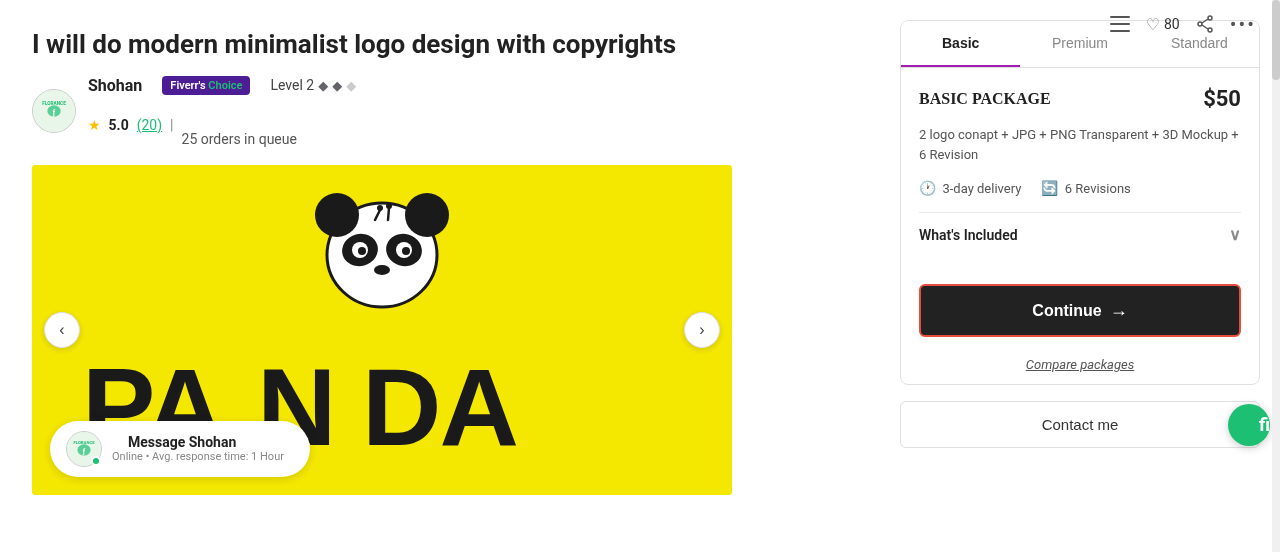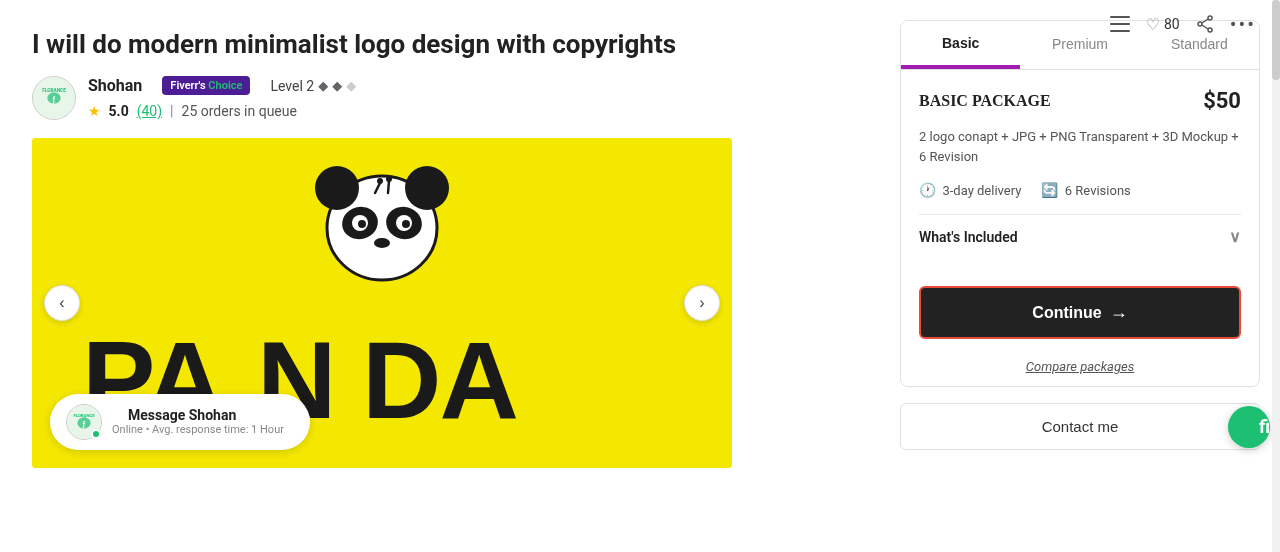--- a/index.html
+++ b/index.html
@@ -135,20 +135,21 @@
     }
 
     .divider-dot {
       color: #888;
       font-size: 14px;
     }
 
     .orders-queue {
       font-size: 14px;
       color: #555;
+      margin-top: 28px;
     }
 
     
     .image-carousel {
       position: relative;
       width: 700px;
       height: 330px;
       background: #f5e800;
       border-radius: 4px;
       overflow: hidden;
@@ -282,21 +283,21 @@
       color: #888;
       cursor: pointer;
       background: #fff;
       border: none;
       border-bottom: 2px solid transparent;
     }
 
     .tab.active {
       color: #222;
       font-weight: 700;
-      border-bottom: 4px solid #a21caf;
+      border-bottom: 2px solid #a21caf;
     }
 
     
     .package-body {
       padding: 18px 18px 16px;
     }
 
     .package-header {
       display: flex;
       justify-content: space-between;
@@ -511,21 +512,21 @@
           <span class="seller-level">
             <span>Level 2</span>
             <span class="diamond">◆</span>
             <span class="diamond">◆</span>
             <span class="diamond-half">◆</span>
           </span>
         </div>
         <div class="rating-row">
           <span class="star-icon">★</span>
           <span class="rating-score">5.0</span>
-          <span class="rating-count">(40)</span>
+          <span class="rating-count">(20)</span>
           <span class="divider-dot">|</span>
           <span class="orders-queue">25 orders in queue</span>
         </div>
       </div>
     </div>
 
     <div class="image-carousel">
       <button class="carousel-btn carousel-btn-left">‹</button>
 
       <div class="panda-svg-container">

